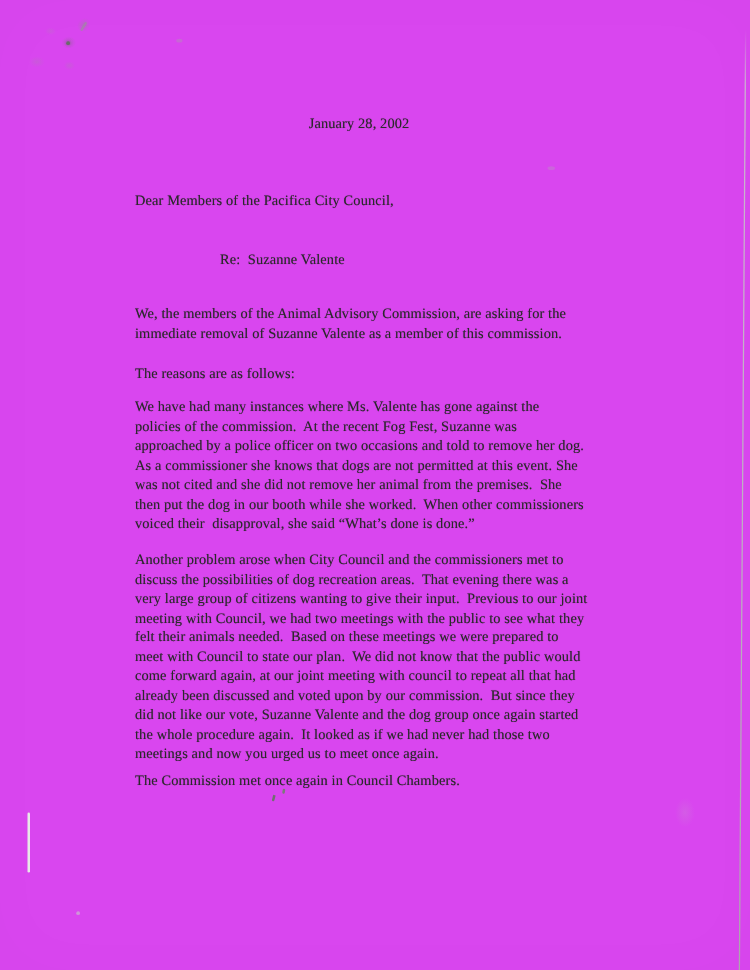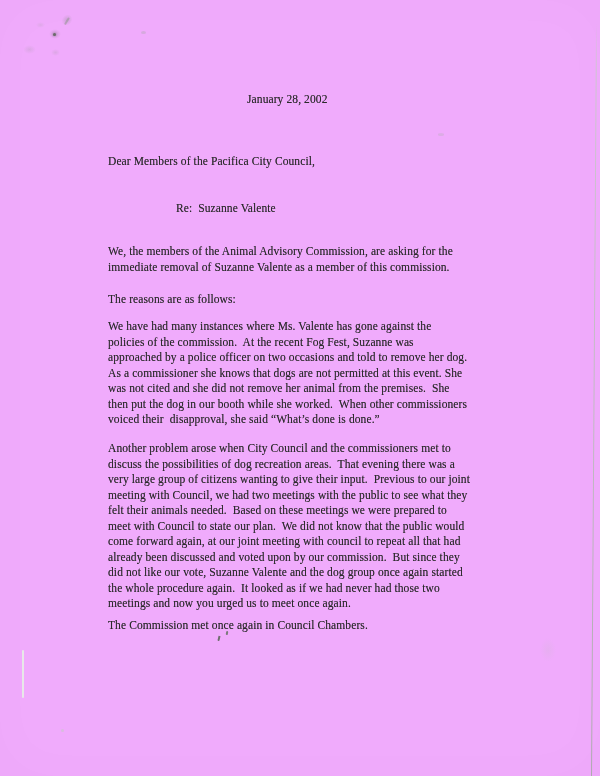--- a/index.html
+++ b/index.html
@@ -4,21 +4,21 @@
 <style>
   html, body {
     margin: 0;
     padding: 0;
     background: #ffffff;
   }
   .sheet {
     position: relative;
     width: 600px;
     height: 776px;
-    background: #f0abfc;
+    background: #d946ef;
     overflow: hidden;
     font-family: "Liberation Serif", "DejaVu Serif", serif;
     box-shadow: inset 0 0 60px rgba(0,0,0,0.015);
   }
   .txt {
     position: absolute;
     color: #2a2a2a;
     font-size: 11.5px;
     line-height: 15.5px;
     letter-spacing: 0.1px;

